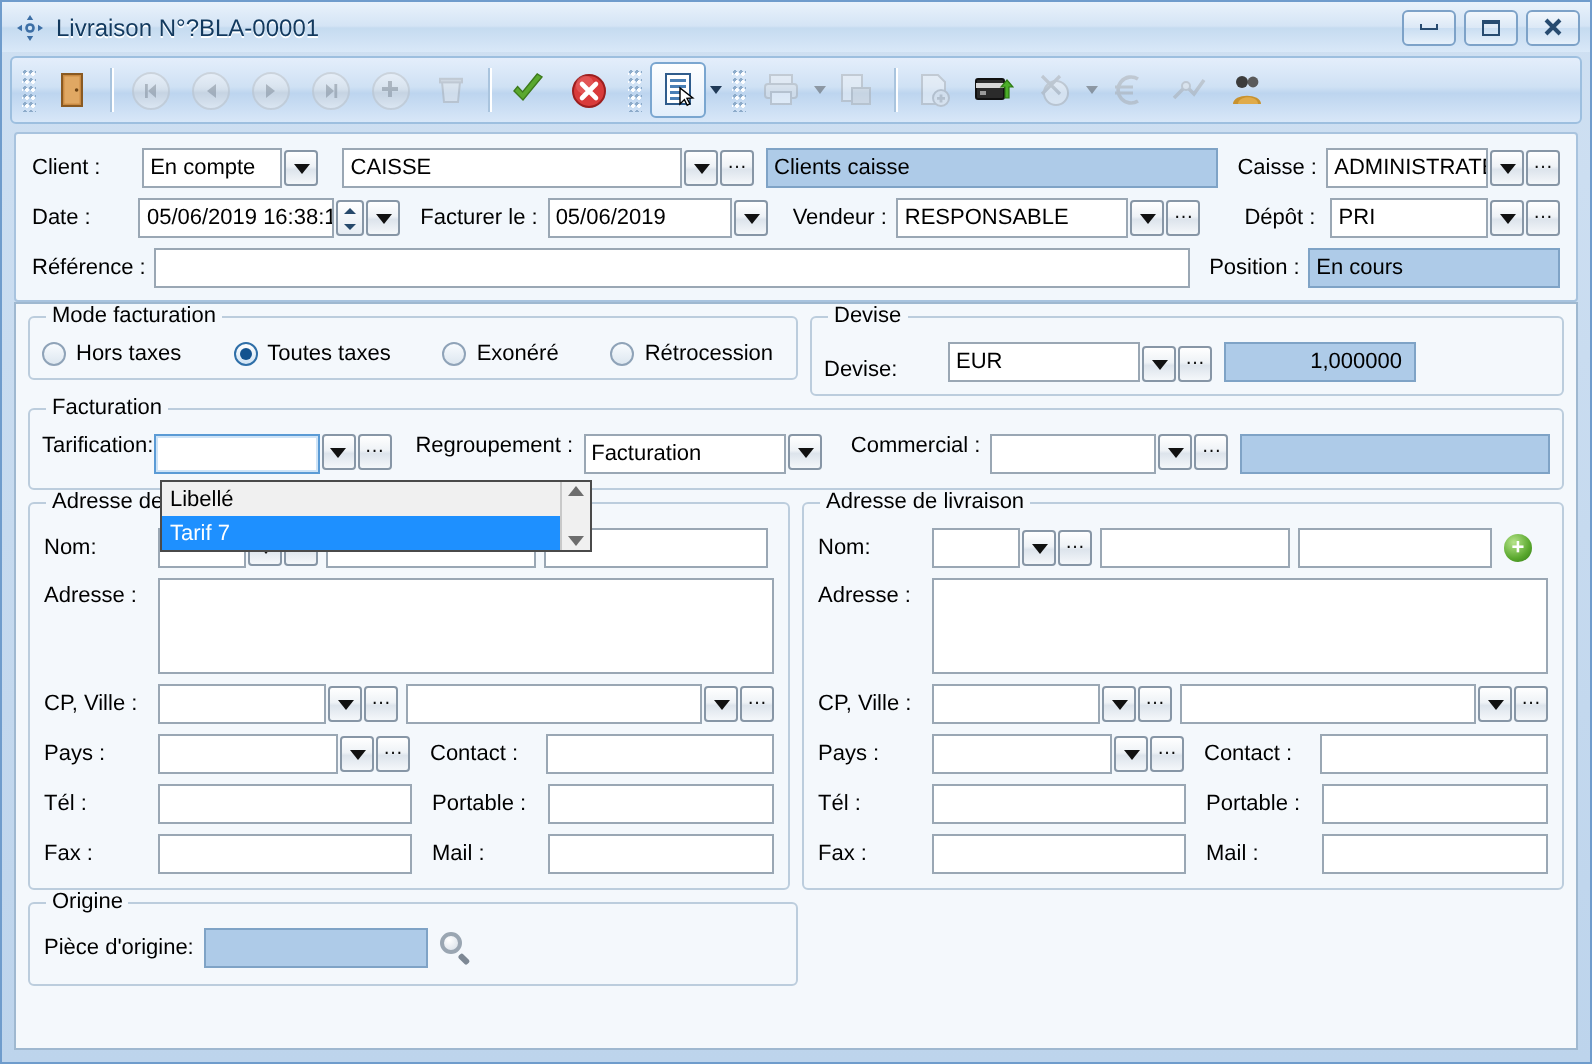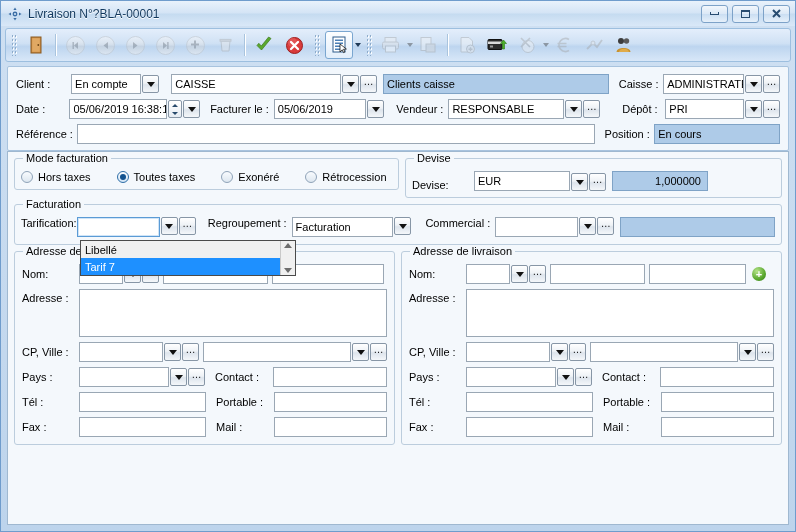--- a/index.html
+++ b/index.html
@@ -607,20 +607,33 @@
               <div class="fld" style="width:127px"></div>
               <div class="lbl" style="width:58px;margin-left:10px">Mail :</div>
               <div class="fld" style="flex:1"></div>
             </div>
           </div>
         </div>
       </div>
     </div>
 
     <div style="display:flex">
+      <div style="flex:0 0 385px">
+        <div class="group" style="margin-bottom:0">
+          <div class="gtitle">Origine</div>
+          <div class="gbody" style="display:flex;align-items:center;padding:12px 7px 8px 7px">
+            <div class="lbl" style="width:80px">Pièce d'origine:</div>
+            <div class="fld ro" style="width:112px"></div>
+            <div class="magn">
+              <div class="lens"></div>
+                <div class="hdl"></div>
+            </div>
+          </div>
+        </div>
+      </div>
       <div style="flex:1"></div>
     </div>
 
     <div class="popup" style="left:72px; top:88px; width:216px;">
       <div class="popup-list">
         <div class="popup-row header">Libellé</div>
         <div class="popup-row sel">Tarif 7</div>
       </div>
       <div class="popup-sb">
         <div class="sb-up"></div>

